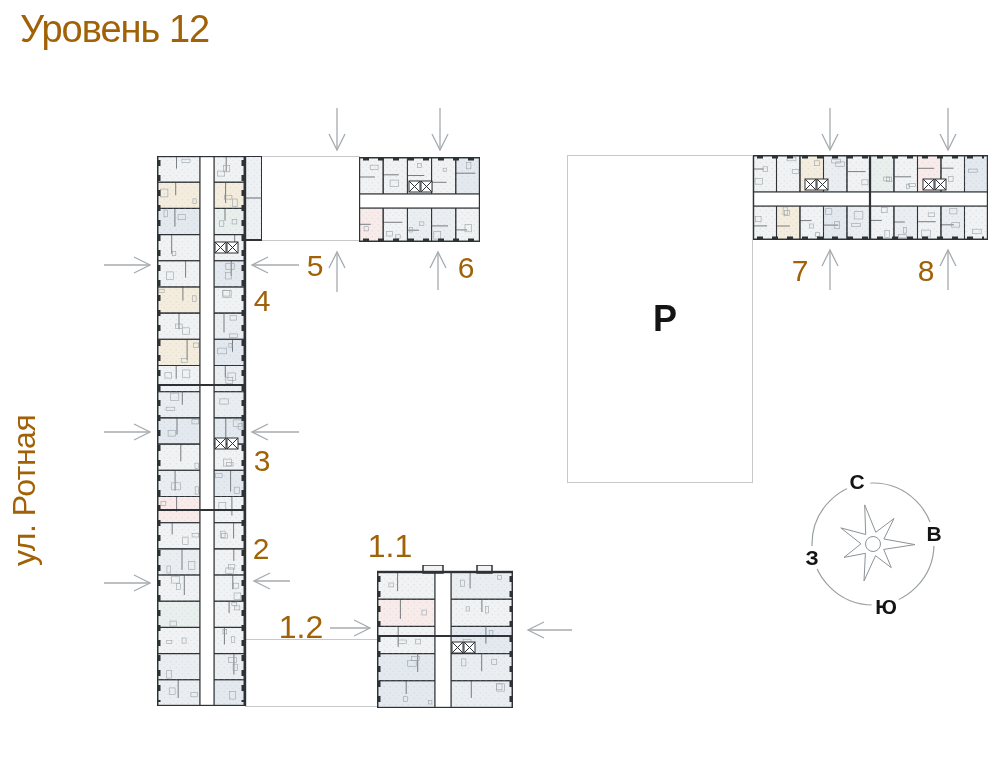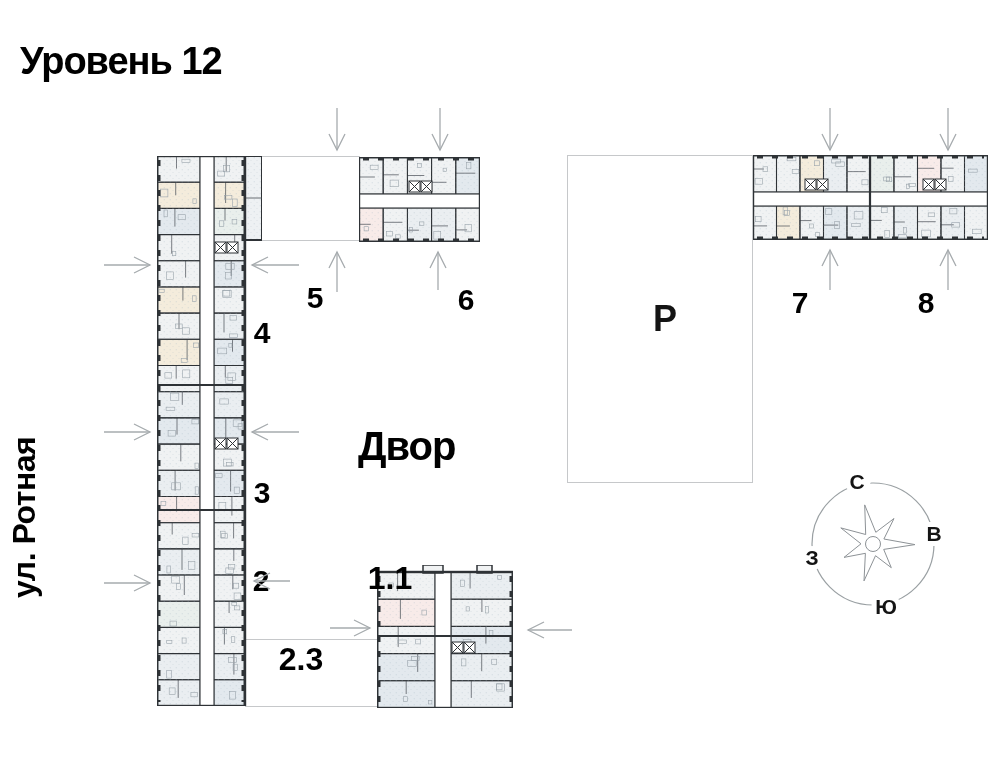--- a/index.html
+++ b/index.html
@@ -1,18 +1,18 @@
 <!DOCTYPE html>
 <html><head>
 <meta charset="utf-8">
 <style>
   html,body{margin:0;padding:0;background:#ffffff;}
   .stage{position:relative;width:994px;height:768px;background:#fff;overflow:hidden;
          font-family:"Liberation Sans","DejaVu Sans",sans-serif;color:#141414;}
-  .t{position:absolute;font-weight:700;color:#000000;white-space:nowrap;line-height:1;margin-top:32px;}
+  .t{position:absolute;font-weight:400;color:#a16207;white-space:nowrap;line-height:1;}
   .title{left:20px;top:10px;font-size:38px;letter-spacing:-1px;}
   .street-top{left:382px;top:10px;font-size:32px;letter-spacing:-0.5px;}
   .street-left{left:8px;top:330px;height:236px;font-size:32px;letter-spacing:-0.5px;
                writing-mode:vertical-rl;transform:rotate(180deg);}
   .street-bottom{left:793px;top:716px;font-size:34px;letter-spacing:-0.5px;}
   .courtyard{left:358px;top:394px;font-size:40px;letter-spacing:-1px;}
   .secnum{font-size:30px;transform:translate(-50%,-50%);}
   .secnum.small{font-size:32px;}
   .outline{position:absolute;border:1px solid #c6c8ca;box-sizing:border-box;background:transparent;}
   .outline-tb{position:absolute;border-top:1px solid #c6c8ca;border-bottom:1px solid #c6c8ca;box-sizing:border-box;}
@@ -24,21 +24,20 @@
   .compass{position:absolute;left:800px;top:470px;}
   svg text{font-family:"Liberation Sans","DejaVu Sans",sans-serif;}
 </style>
 </head>
 <body>
 
 <div class="stage">
 
   <div class="t title">Уровень 12</div>
   <div class="t street-left">ул. Ротная</div>
-  <div class="t courtyard">Двор</div>
 
   <div class="outline" style="left:261px;top:156px;width:99px;height:85px;"></div>
   <div class="outline-tb" style="left:245px;top:639px;width:132px;height:68px;"></div>
 
   <div class="parking">
     <span class="parking-label">Р</span>
   </div>
 
   <div class="plan" style="left:157px;top:156px;">
       <svg width="105" height="550" viewBox="0 0 105 550">
@@ -495,21 +494,21 @@
     </div>
 
   <div class="t secnum" style="left:315px;top:266px;">5</div>
   <div class="t secnum" style="left:466px;top:268px;">6</div>
   <div class="t secnum" style="left:800px;top:271px;">7</div>
   <div class="t secnum" style="left:926px;top:271px;">8</div>
   <div class="t secnum" style="left:262px;top:301px;">4</div>
   <div class="t secnum" style="left:262px;top:461px;">3</div>
   <div class="t secnum" style="left:261px;top:549px;">2</div>
   <div class="t secnum small" style="left:390px;top:546px;">1.1</div>
-  <div class="t secnum small" style="left:301px;top:627px;">2.3</div>
+  <div class="t secnum small" style="left:301px;top:627px;">1.2</div>
 
   <svg class="compass" width="146" height="146" viewBox="0 0 146 146">
     <circle cx="73" cy="74" r="61" fill="none" stroke="#9aa0a3" stroke-width="1.2"></circle>
     <polygon id="compass-star" points="64.7,34.9 75.8,62.3 94.0,48.5 83.9,69.0 115.0,74.6 83.7,79.4 91.3,97.7 75.5,85.7 64.0,110.9 65.4,83.3 44.0,87.4 61.0,73.8 40.8,57.9 65.7,64.5" fill="none" stroke="#8d9296" stroke-width="1"></polygon>
     <circle cx="73" cy="74" r="7.5" fill="#ffffff" stroke="#8d9296" stroke-width="1"></circle>
     <text x="57" y="19" text-anchor="middle" font-size="21" font-weight="bold" fill="#141414" paint-order="stroke" stroke="#ffffff" stroke-width="10">С</text>
     <text x="134" y="71" text-anchor="middle" font-size="21" font-weight="bold" fill="#141414" paint-order="stroke" stroke="#ffffff" stroke-width="10">В</text>
     <text x="12" y="95" text-anchor="middle" font-size="21" font-weight="bold" fill="#141414" paint-order="stroke" stroke="#ffffff" stroke-width="10">З</text>
     <text x="86" y="144" text-anchor="middle" font-size="21" font-weight="bold" fill="#141414" paint-order="stroke" stroke="#ffffff" stroke-width="10">Ю</text>
   </svg>

